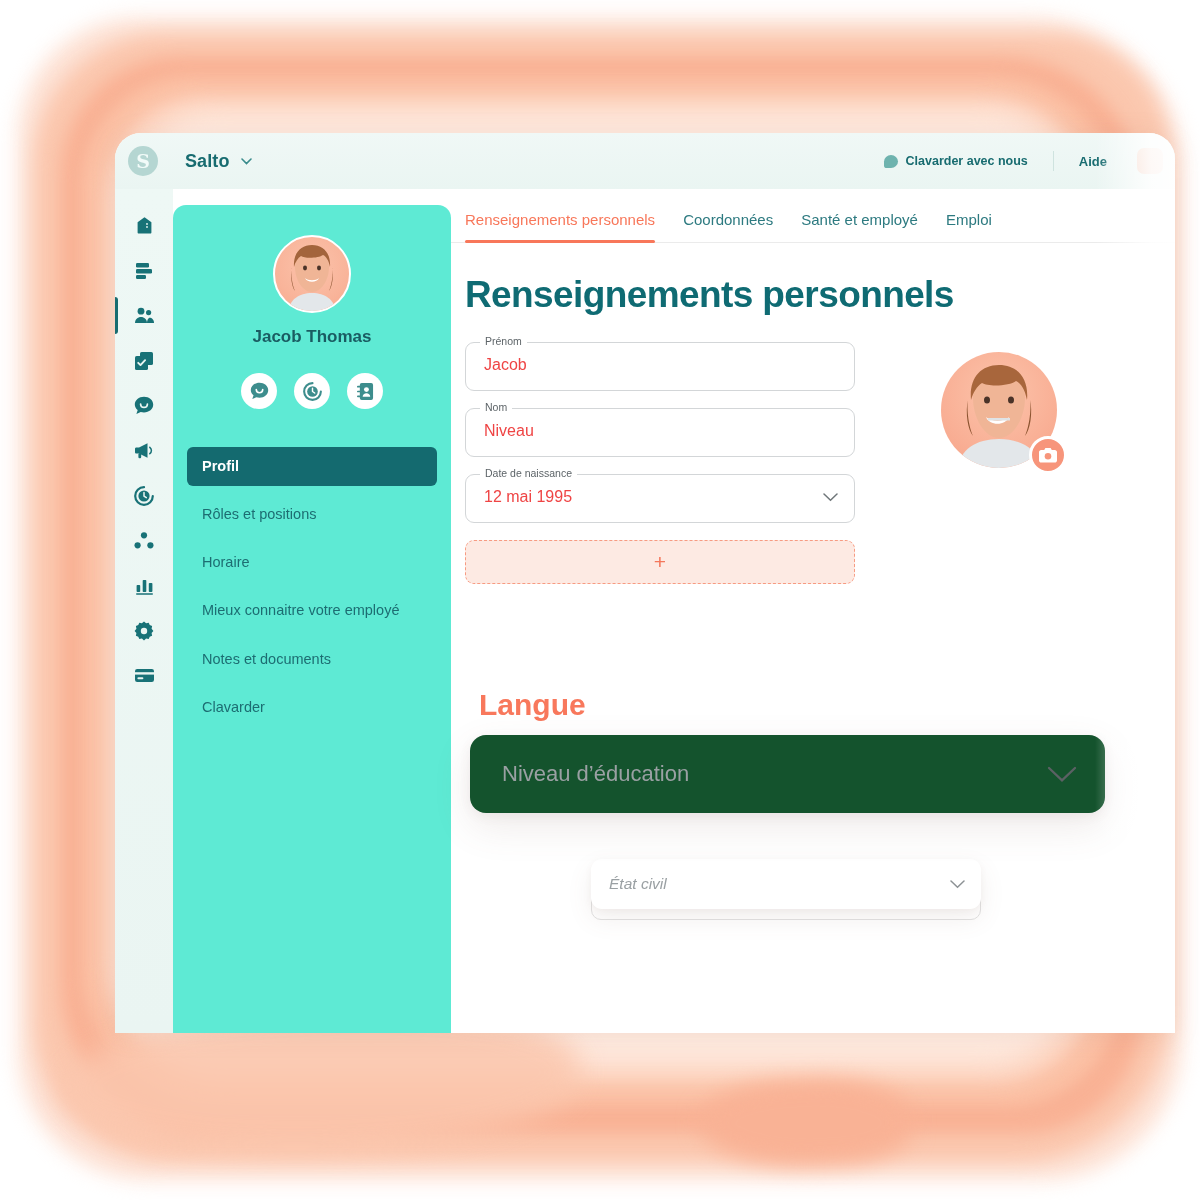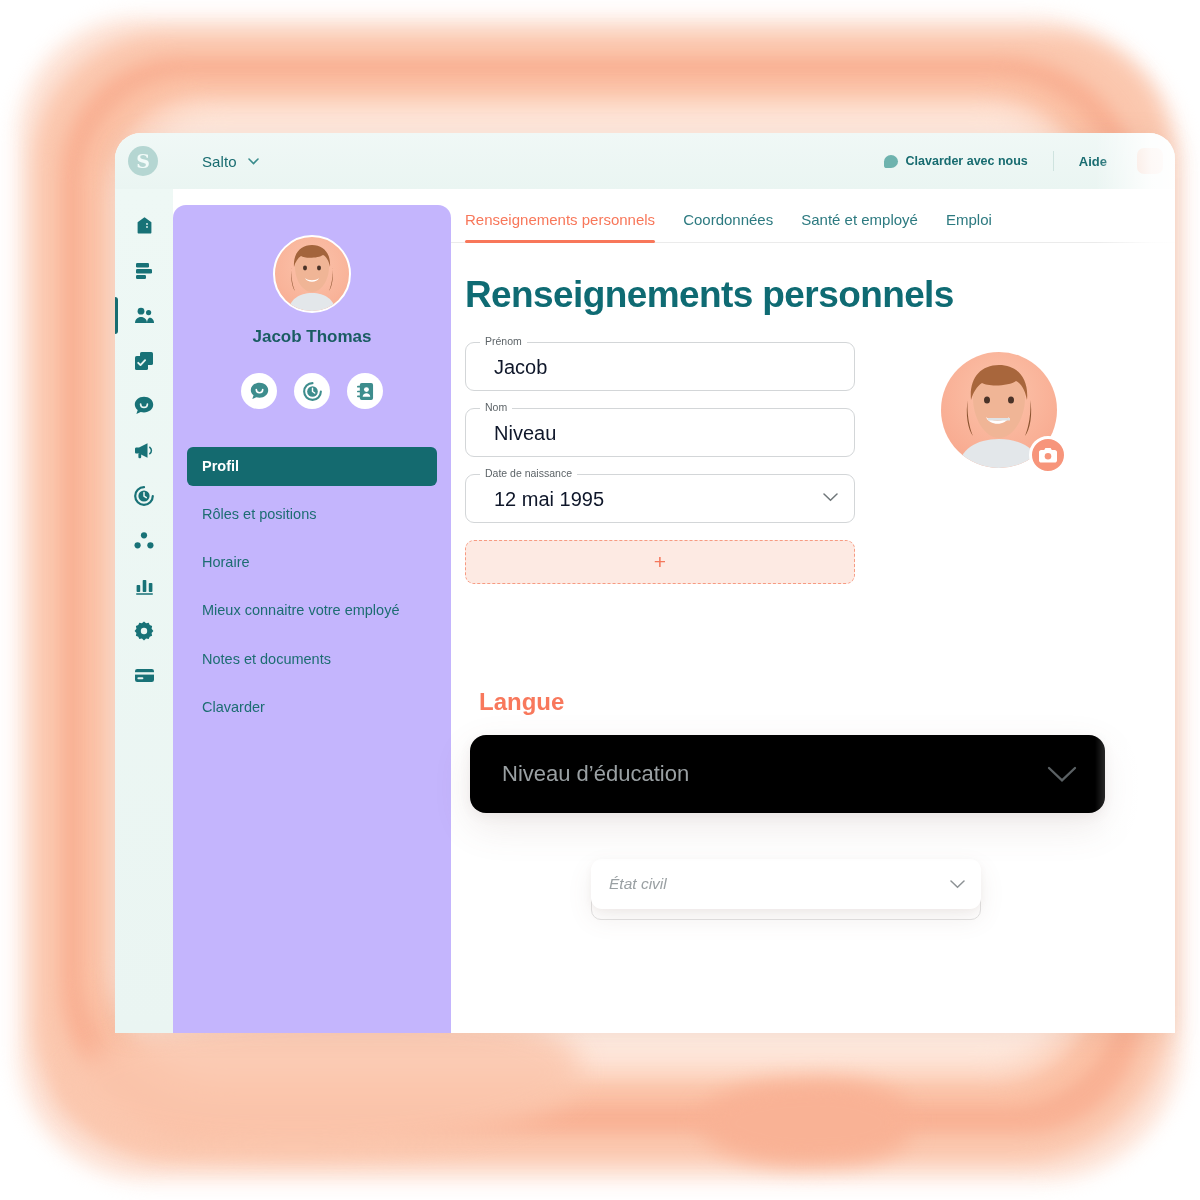--- a/index.html
+++ b/index.html
@@ -94,21 +94,21 @@
     z-index: 20;
   }
   .logo-circle {
     margin-left: 13px; width: 30px; height: 30px; border-radius: 50%;
     background: #b5d6d2;
     display: flex; align-items: center; justify-content: center;
     color: #f2fbf9; font-size: 19px; font-weight: 700;
     font-family: "DejaVu Serif", serif;
   }
   .org-name {
-    margin-left: 44px; color: #186c70; font-size: 15px; font-weight: 400;
+    margin-left: 27px; color: #186c70; font-size: 18px; font-weight: 700;
     letter-spacing: .1px;
   }
   .org-caret { margin-left: 11px; color: #3a8c8c; }
   .topbar-right {
     margin-left: auto; display: flex; align-items: center; gap: 8px;
     padding-right: 12px;
   }
   .chat-link {
     display: flex; align-items: center; gap: 8px;
     color: #186c70; font-size: 12.5px; font-weight: 600;
@@ -139,21 +139,21 @@
   .rail-item.active::before {
     content: ""; position: absolute; left: 0; top: 4px; bottom: 4px;
     width: 3px; background: #186c70; border-radius: 0 3px 3px 0;
   }
   .rail-item svg { fill: #187277; }
 
   
   .sidebar {
     position: absolute; left: 58px; top: 72px;
     width: 278px; bottom: 0;
-    background: #c4b5fd;
+    background: #5eead4;
     border-radius: 13px 13px 0 0;
     z-index: 10;
   }
   .sb-photo {
     width: 78px; height: 78px; border-radius: 50%;
     margin: 30px auto 0;
     background: radial-gradient(circle at 50% 38%, #fbc3ab 0%, #f9b49a 62%, #f6a88d 100%);
     overflow: hidden; position: relative;
     border: 2px solid #ffffff;
   }
@@ -209,22 +209,22 @@
     position: relative; width: 390px; height: 49px;
     border: 1px solid #d3d6d8; border-radius: 9px;
     margin-bottom: 17px; background: #fff;
   }
   .field-label {
     position: absolute; left: 14px; top: -8px;
     background: #ffffff; padding: 0 5px;
     font-size: 10.5px; color: #5d6468;
   }
   .field-value {
-    position: absolute; left: 28px; top: 13px;
-    font-size: 20px; color: #0f172a;
+    position: absolute; left: 18px; top: 13px;
+    font-size: 16px; color: #ef4444;
   }
   .field-caret {
     position: absolute; right: 16px; top: 18px;
     color: #6f7679;
   }
 
   
   .hero-photo {
     position: absolute; right: 118px; top: 36px;
     width: 116px; height: 116px; border-radius: 50%;
@@ -247,21 +247,21 @@
     background: #fdeae3;
     display: flex; align-items: center; justify-content: center;
     color: #f5775b; font-size: 21px; font-weight: 300;
     margin-bottom: 14px;
   }
 
   
   .float-card {
     position: absolute; left: 355px; top: 602px;
     width: 635px; height: 78px;
-    background: #000000; border-radius: 16px;
+    background: #14532d; border-radius: 16px;
     box-shadow: 0 14px 38px rgba(120,90,80,.12), 0 3px 12px rgba(120,90,80,.07);
     display: flex; align-items: center;
     padding: 0 28px 0 32px;
     z-index: 50;
   }
   .float-card-text { font-size: 22px; color: #9aa0a3; flex: 1; }
   .float-card-caret { color: #5b6164; }
 
   
   .float-card2 {
@@ -277,21 +277,21 @@
   
   .ghost-field {
     position: absolute; left: 476px; top: 737px;
     width: 390px; height: 50px;
     border: 1px solid #e2e2e2; border-radius: 10px;
     z-index: 40;
   }
 
   .section-head {
     margin: 104px 8px 0 14px;
-    color: #f8785c; font-size: 24px; font-weight: 700;
+    color: #f8785c; font-size: 30px; font-weight: 700;
   }
   .lang-field {
     margin: 25px 0 0 14px;
     width: 390px; height: 50px;
     border: 1px solid #e1e3e4; border-radius: 10px;
     display: flex; align-items: center; padding: 0 16px 0 18px;
   }
   .lang-ph { font-size: 15px; color: #a8adb0; flex: 1; }
 
   svg { display: block; }

